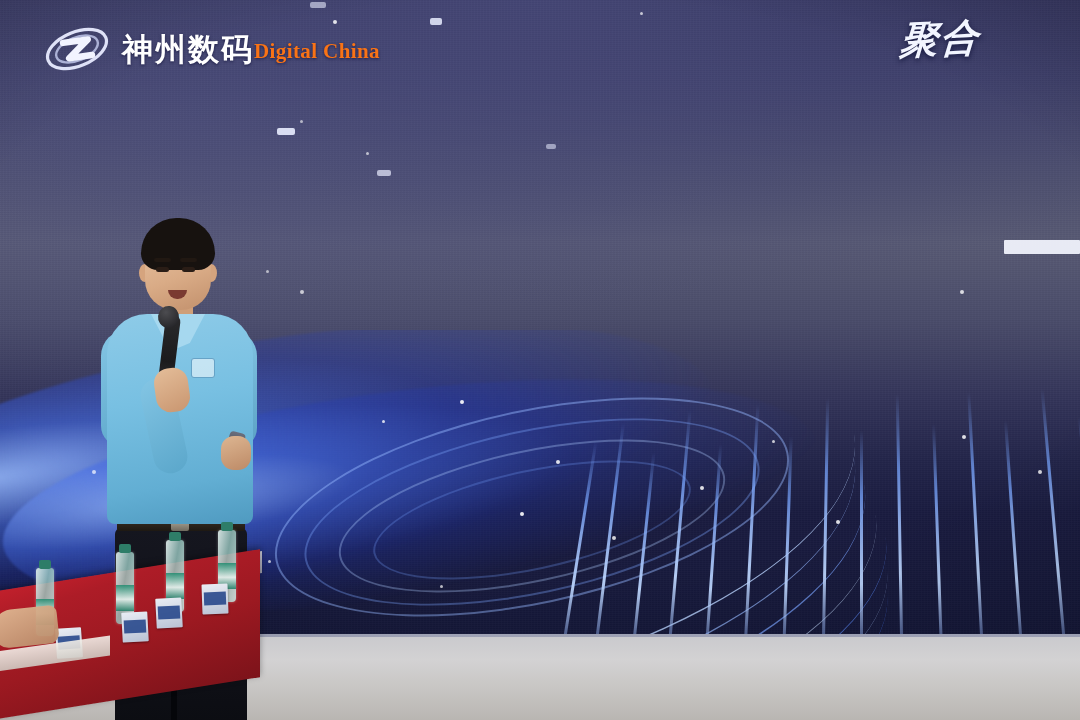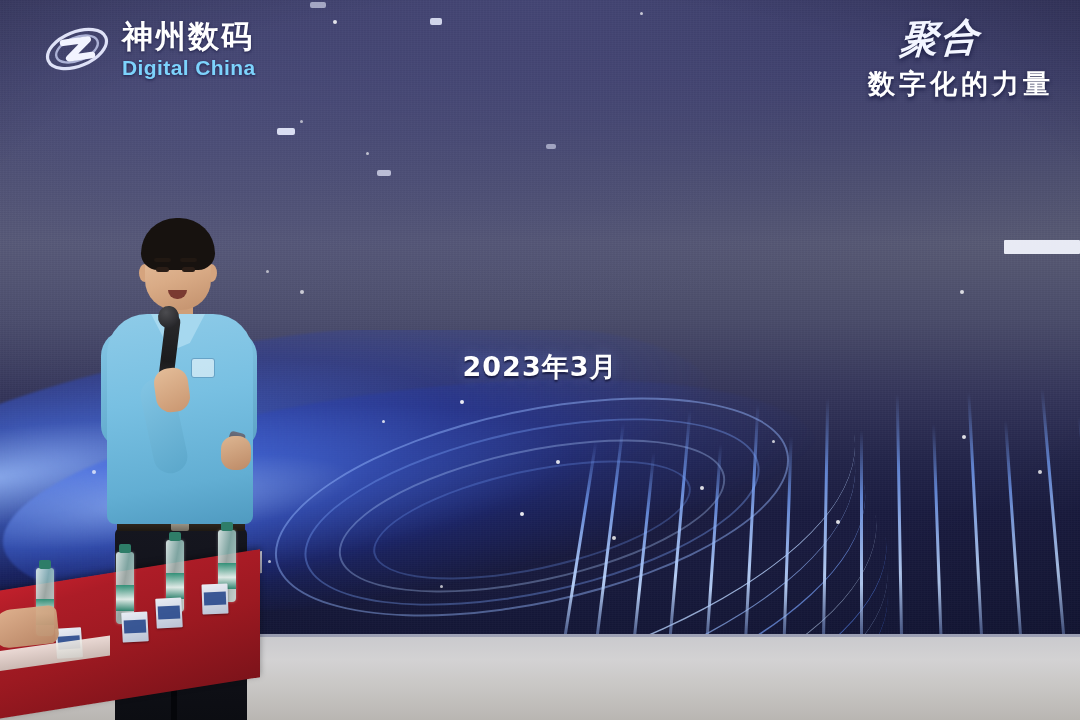--- a/index.html
+++ b/index.html
@@ -89,29 +89,29 @@
   .slide-company{
     position:absolute;left:0;right:0;top:455px;text-align:center;
     color:#fff;font-size:28px;font-weight:bold;letter-spacing:2px;
     font-family:"DejaVu Sans","Liberation Sans",sans-serif;
     text-shadow:0 2px 3px rgba(10,20,70,.85), 0 0 16px rgba(150,180,255,.35);
   }
 
   
   .brand{position:absolute;left:44px;top:18px;display:flex;align-items:center;gap:12px;}
   .brand-mark{width:66px;height:62px;position:relative;}
-  .brand-txt{display:flex;flex-direction:column;line-height:1;}
+  .brand-txt{display:flex;flex-direction:row;line-height:1;align-items:center;}
   .brand-cn{
     color:#fff;font-size:31px;font-weight:bold;letter-spacing:2px;
     font-family:"DejaVu Sans","Liberation Sans",sans-serif;
     text-shadow:0 1px 3px rgba(20,20,60,.8);
   }
   .brand-en{
-    color:#7dd3fc;font-size:21px;font-weight:bold;letter-spacing:.4px;margin-top:5px;
-    font-family:Liberation Sans, sans-serif;
+    color:#f97316;font-size:21px;font-weight:bold;letter-spacing:.4px;margin-top:5px;
+    font-family:Liberation Serif, serif;
     text-shadow:0 1px 3px rgba(20,20,60,.8);
   }
 
   
   .slogan{position:absolute;right:26px;top:20px;text-align:right;}
   .slogan-cal{
     color:#f2f5ff;font-size:38px;font-weight:bold;
     font-family:"Liberation Serif","DejaVu Serif",serif;
     font-style:italic;letter-spacing:2px;line-height:1;
     transform:skewX(-6deg) rotate(-3deg);
@@ -356,24 +356,22 @@
       </svg>
     </div>
     <div class="brand-txt">
       <div class="brand-cn">神州数码</div>
       <div class="brand-en">Digital China</div>
     </div>
   </div>
 
   <div class="slogan">
     <div class="slogan-cal">聚合</div>
-    <div class="slogan-sub">数字化的力量</div>
-  </div>
-
-  <div class="slide-date">2023年3月</div>
+  </div>
+
 
   <div class="floor">
     <div class="floor-edge"></div>
   </div>
 
   <div class="speaker">
     <div class="sp-pants"></div>
     <div class="sp-legsplit"></div>
     <div class="sp-belt"></div>
     <div class="sp-buckle"></div>

